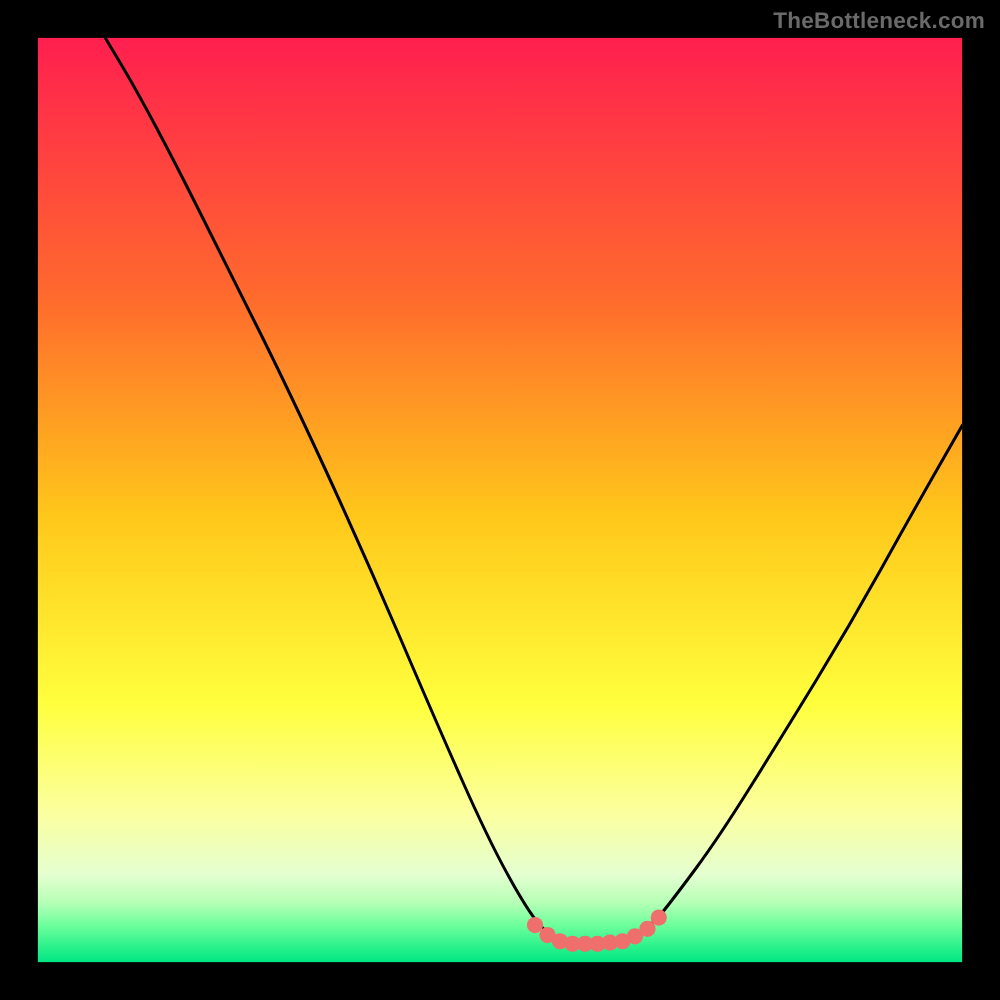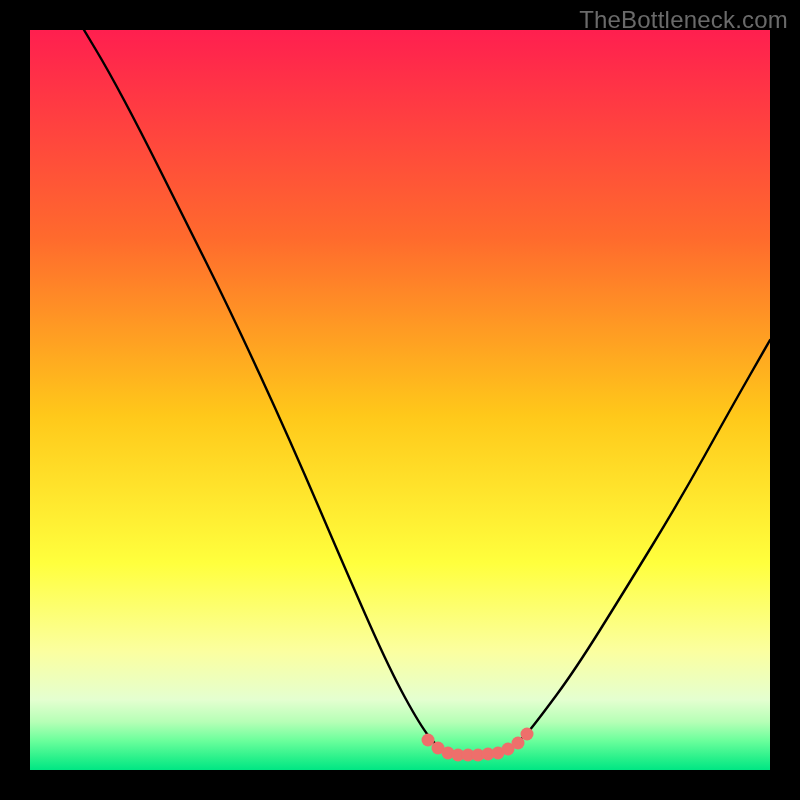--- a/index.html
+++ b/index.html
@@ -29,22 +29,22 @@
     left: 0;
     top: 0;
     width: 100%;
     height: 100%;
   }
   .watermark {
     position: absolute;
     top: 6px;
     right: 12px;
     font-family: Arial, Helvetica, sans-serif;
-    font-size: 24px;
-    font-weight: 400;
+    font-size: 18px;
+    font-weight: 700;
     color: #6a6a6a;
     letter-spacing: 0.2px;
   }
   svg {
     position: absolute;
     left: 0;
     top: 0;
   }
 </style>
 </head>

